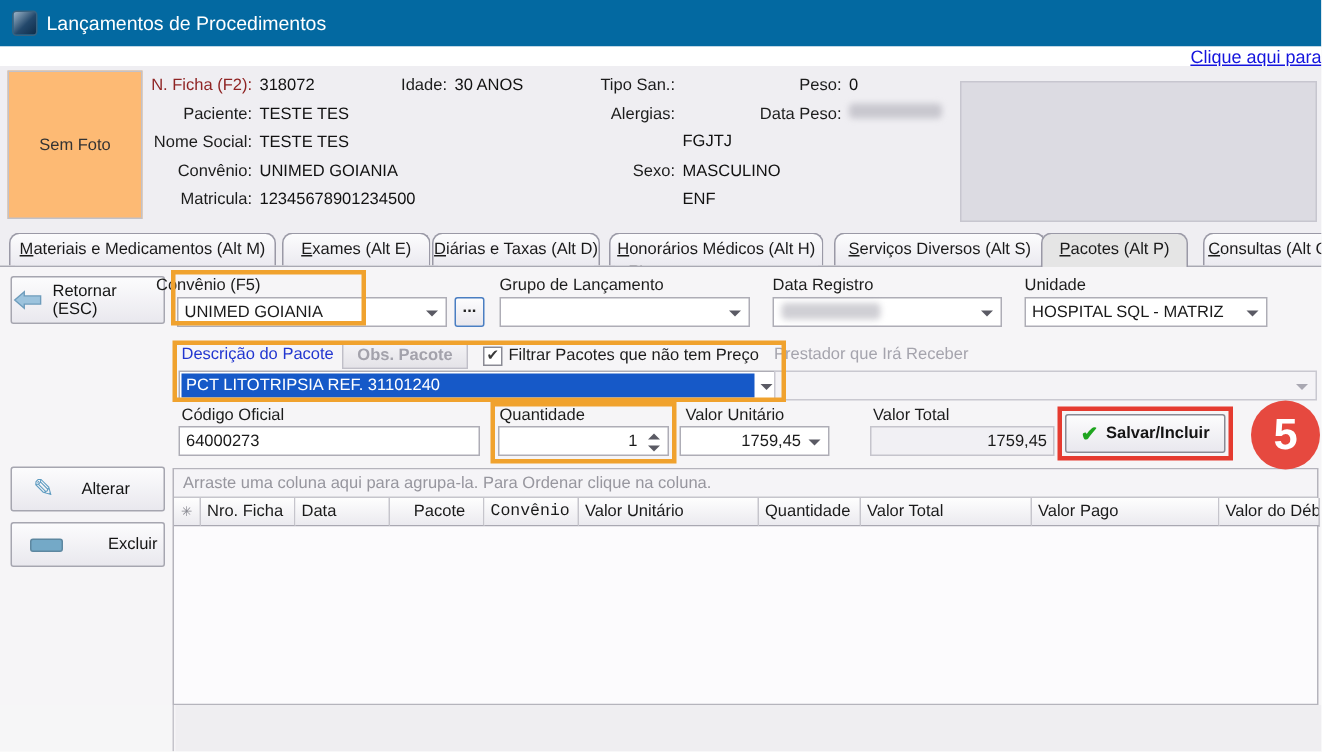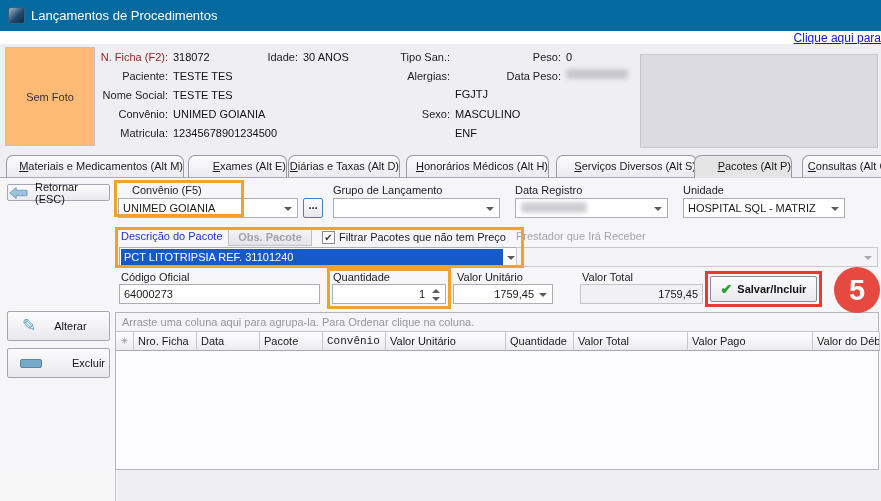--- a/index.html
+++ b/index.html
@@ -22,21 +22,21 @@
   .photo-box{position:absolute;left:5px;top:47px;width:90px;height:99px;background:#fdba74;
     border:1px solid #c2c1c8;display:flex;align-items:center;justify-content:center;color:#333}
   .plabel{position:absolute;width:200px;text-align:right;color:#1c1c1c}
   .plabel.accent{color:#8f2424}
   .pvalue{position:absolute;color:#111}
   .notes-panel{position:absolute;left:640px;top:54px;width:238px;height:94px;
     background:#dcdbe2;border:1px solid #c7c6cf}
   .blob{position:absolute;background:#a9a8b2;border-radius:3px;filter:blur(2px);opacity:.55}
 
   
-  .tab{position:absolute;top:155px;height:22px;line-height:21px;text-align:right;
+  .tab{position:absolute;top:155px;height:22px;line-height:21px;text-align:center;
     background:linear-gradient(#fcfcfd,#ebeaf0);border:1px solid #9a99a6;border-bottom:none;
     border-radius:7px 7px 0 0;overflow:hidden;cursor:default;z-index:2}
   .tab.active{background:#e5e5e5;height:23px;z-index:4}
   .content-panel{position:absolute;left:0;top:177px;width:881px;height:324px;
     background:#f6f5f7;border-top:1px solid #a9a9b3;z-index:1}
 
   
   .btn{position:absolute;display:flex;align-items:center;justify-content:center;gap:7px;
     background:linear-gradient(#fcfcfd,#e9e8ee);border:1px solid #a6a6b0;border-radius:2px;
     font-size:11px;color:#141414;z-index:3}
@@ -143,40 +143,40 @@
       <div class="tab" style="left: 6px; width: 178px;"><u>M</u>ateriais e Medicamentos (Alt M)</div>
       <div class="tab" style="left: 188px; width: 99px;"><u>E</u>xames (Alt E)</div>
       <div class="tab" style="left: 288px; width: 112px;"><u>D</u>iárias e Taxas (Alt D)</div>
       <div class="tab" style="left: 406px; width: 143px;"><u>H</u>onorários Médicos (Alt H)</div>
       <div class="tab" style="left: 556px; width: 141px;"><u>S</u>erviços Diversos (Alt S)</div>
       <div class="tab active" style="left: 694px; width: 98px;"><u>P</u>acotes (Alt P)</div>
       <div class="tab" style="left: 802px; width: 90px;"><u>C</u>onsultas (Alt C)</div>
     </div>
   <div class="content-panel"></div>
 
-  <div class="btn" style="left:7px;top:184px;width:103px;height:17px">
+  <div class="btn" style="left:7px;top:184px;width:103px;height:32px">
     <span class="glyph">
       <svg width="20" height="14" viewBox="0 0 22 14">
           <path d="M9 1 L2 7 L9 13 L9 10 L21 10 L21 4 L9 4 Z" fill="#9cc3dd" stroke="#6d9cbc"></path>
         </svg>
     </span>
     <span>Retornar (ESC)</span>
   </div>
   <div class="btn" style="left:7px;top:311px;width:103px;height:30px;justify-content:flex-start;padding-left:14px;gap:18px">
     <span class="glyph pencil-glyph">✎</span>
     <span>Alterar</span>
   </div>
   <div class="btn" style="left:7px;top:348px;width:103px;height:30px;justify-content:flex-start;padding-left:12px;gap:30px">
     <span class="glyph">
         <span class="eraser-icon"></span>
       </span>
     <span>Excluir</span>
   </div>
 
-  <div class="flabel" style="left:132px;top:184px">Convênio (F5)</div>
+  <div class="flabel" style="left:104px;top:184px">Convênio (F5)</div>
   <div class="combo" style="left:118px;top:198px;width:180px">
     <span class="val">UNIMED GOIANIA</span>
     <span class="darr"></span>
   </div>
   <div class="dots-btn">...</div>
 
   <div class="flabel" style="left:333px;top:184px">Grupo de Lançamento</div>
   <div class="combo" style="left:333px;top:198px;width:167px">
     <span class="val"></span>
     <span class="darr"></span>
@@ -243,21 +243,21 @@
   <div class="hl-orange" style="left:327px;top:268px;width:124px;height:41px"></div>
   <div class="hl-red" style="left:705px;top:271px;width:117px;height:36px"></div>
   <div class="step-circle">5</div>
 
   <div class="grid">
     <div class="group-bar">Arraste uma coluna aqui para agrupa-la. Para Ordenar clique na coluna.</div>
     <div class="hdr-row" id="grid-header">
         <div class="hcell icon" style="width: 18px;">✳</div>
         <div class="hcell" style="width: 63px;">Nro. Ficha</div>
         <div class="hcell" style="width: 63px;">Data</div>
-        <div class="hcell" style="width: 63px;">Pacote</div>
+        <div class="hcell" style="width: 63px; text-align: center;">Pacote</div>
         <div class="hcell" style="width: 63px; font-family: Liberation Mono, monospace;">Convênio</div>
         <div class="hcell" style="width: 120px;">Valor Unitário</div>
         <div class="hcell" style="width: 68px;">Quantidade</div>
         <div class="hcell" style="width: 114px;">Valor Total</div>
         <div class="hcell" style="width: 125px;">Valor Pago</div>
         <div class="hcell" style="width: 67px;">Valor do Débito</div>
       </div>
     <div class="grid-body"></div>
   </div>
 

